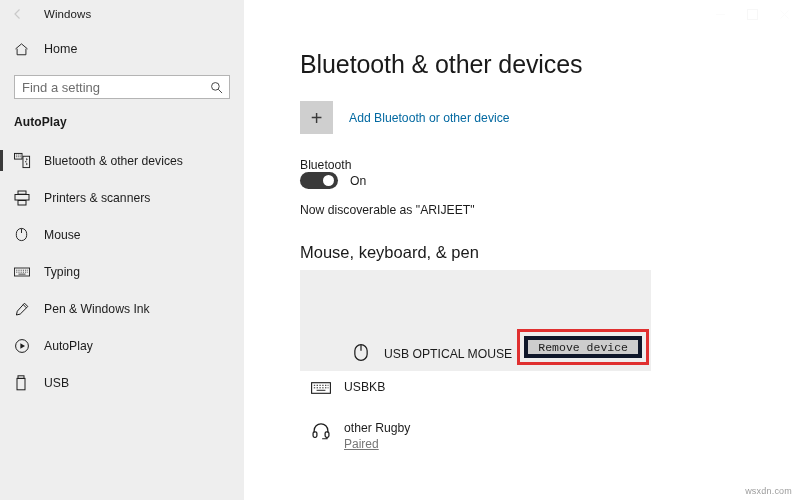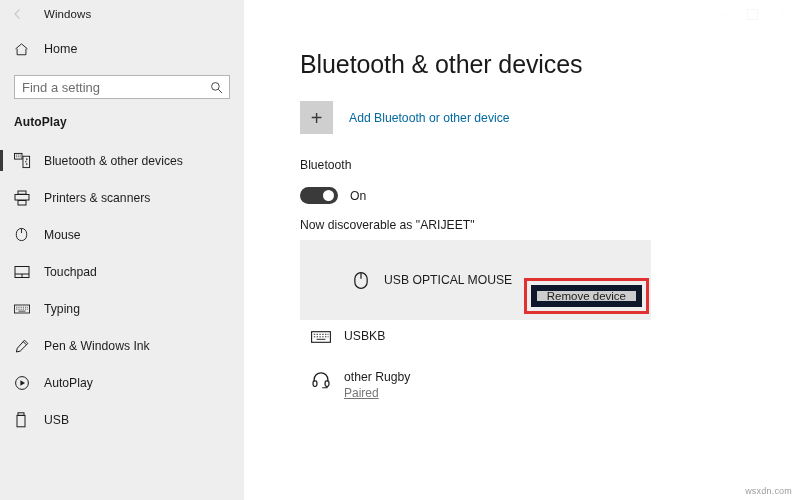--- a/index.html
+++ b/index.html
@@ -242,21 +242,21 @@
   }
 
   .bt-section { margin-top: 24px; }
   .bt-heading {
     font-size: 12.2px;
     color: #1c1c1c;
   }
   .toggle-row {
     display: flex;
     align-items: center;
-    margin-top: 15px;
+    margin-top: 0;
   }
   .toggle {
     width: 38px;
     height: 17px;
     border-radius: 9px;
     background: #3a3a3a;
     position: relative;
     flex: 0 0 38px;
   }
   .toggle .knob {
@@ -291,22 +291,22 @@
   .device-row {
     display: flex;
     align-items: flex-start;
     padding: 9px 0 9px 6px;
     box-sizing: border-box;
     width: 351px;
     position: relative;
   }
   .device-row.selected {
     background: #eeeeee;
-    height: 80px;
-    align-items: center;
+    height: 101px;
+    align-items: flex-end;
     padding-left: 46px;
   }
   .device-icon {
     width: 30px;
     flex: 0 0 30px;
     display: flex;
     align-items: flex-start;
     justify-content: center;
     padding-top: 1px;
     color: #1c1c1c;
@@ -331,22 +331,22 @@
     bottom: 6px;
     padding: 4px;
     border: 3px solid #e03030;
     background: transparent;
     box-sizing: border-box;
   }
   .remove-btn {
     min-width: 84px;
     height: 22px;
     background: #cdcdcd;
-    border: 6px solid #0f172a;
-    font-family: Liberation Sans, sans-serif;
+    border: 4px solid #0f172a;
+    font-family: Liberation Mono, monospace;
     font-size: 11.5px;
     color: #1c1c1c;
     display: flex;
     align-items: center;
     justify-content: center;
     padding: 0 10px;
     box-sizing: border-box;
     cursor: default;
   }
 
@@ -442,29 +442,20 @@
         <div class="nav-item">
           <span class="ico">
             <svg width="15" height="15" viewBox="0 0 14 16" aria-hidden="true">
               <rect x="1.5" y="1.5" width="11" height="13" rx="5.5" fill="none" stroke="currentColor" stroke-width="1"></rect>
               <path d="M7 1.8 V6.4" stroke="currentColor" stroke-width="1"></path>
             </svg>
           </span>
           <span class="lbl">Mouse</span>
         </div>
 
-        <div class="nav-item">
-          <span class="ico">
-            <svg width="16" height="16" viewBox="0 0 16 14" aria-hidden="true">
-              <rect x="1" y="1.5" width="14" height="11" fill="none" stroke="currentColor" stroke-width="1"></rect>
-              <path d="M1 9 H15 M8 9 V12.5" stroke="currentColor" stroke-width="1"></path>
-            </svg>
-          </span>
-          <span class="lbl">Touchpad</span>
-        </div>
 
         <div class="nav-item">
           <span class="ico">
             <svg width="16" height="16" viewBox="0 0 18 12" aria-hidden="true">
               <rect x="0.5" y="1.5" width="17" height="9" fill="none" stroke="currentColor" stroke-width="1"></rect>
               <path d="M2.5 4 h1.2 M5 4 h1.2 M7.5 4 h1.2 M10 4 h1.2 M12.5 4 h1.2 M15 4 h0.8
                        M2.5 6.2 h1.2 M5 6.2 h1.2 M7.5 6.2 h1.2 M10 6.2 h1.2 M12.5 6.2 h1.2 M15 6.2 h0.8
                        M5 8.4 h8" stroke="currentColor" stroke-width="0.9"></path>
             </svg>
           </span>
@@ -520,20 +511,21 @@
         <div class="toggle-row">
           <div class="toggle">
             <span class="knob"></span>
           </div>
           <div class="toggle-state">On</div>
         </div>
         <div class="discoverable">Now discoverable as "ARIJEET"</div>
       </div>
 
       <div>
+        <div class="group-heading">Mouse, keyboard, &amp; pen</div>
         <div class="device-list">
 
           <div class="device-row selected">
             <div class="device-icon">
               <svg width="16" height="19" viewBox="0 0 14 17" aria-hidden="true">
                 <rect x="1.5" y="1.5" width="11" height="14" rx="5.5" fill="none" stroke="currentColor" stroke-width="1.1"></rect>
                 <path d="M7 1.8 V7" stroke="currentColor" stroke-width="1.1"></path>
               </svg>
             </div>
             <div class="device-text">

